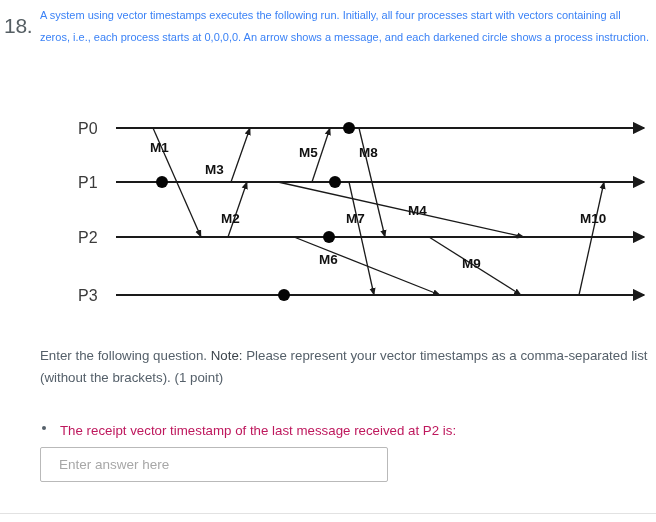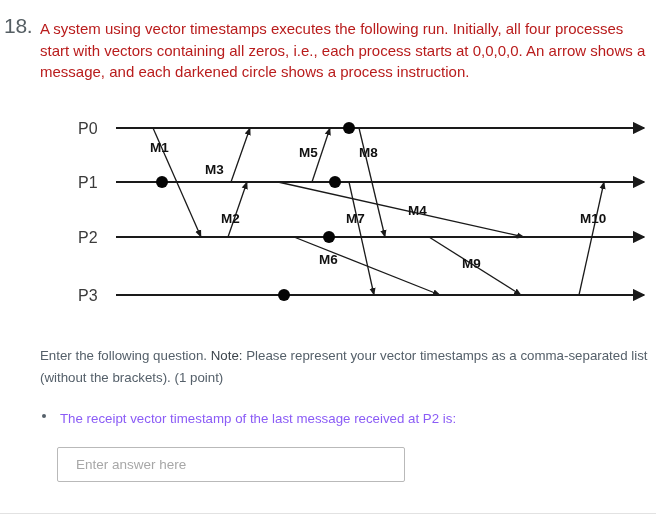--- a/index.html
+++ b/index.html
@@ -26,25 +26,25 @@
     position: absolute;
     left: 4px;
     top: 14px;
     font-size: 21px;
     color: #555e63;
     letter-spacing: -0.3px;
   }
   .qtext {
     position: absolute;
     left: 40px;
-    top: 18px;
+    top: 5px;
     width: 612px;
-    font-size: 15px;
+    font-size: 11px;
     line-height: 21.5px;
-    color: #b91c1c;
+    color: #3b82f6;
   }
   #diagram-wrap {
     position: absolute;
     left: 16px;
     top: 108px;
     width: 656px;
     height: 210px;
   }
   #diagram-svg {
     display: block;
@@ -58,25 +58,25 @@
     line-height: 21.5px;
     color: #55606a;
   }
   .answer-intro b {
     color: #3c444b;
     font-weight: normal;
   }
   .bullet-row {
     position: absolute;
     left: 40px;
-    top: 409px;
+    top: 421px;
     width: 600px;
     font-size: 13.3px;
     line-height: 20px;
-    color: #8b5cf6;
+    color: #be185d;
   }
   .bullet-dot {
     position: absolute;
     left: 2px;
     top: 5px;
     width: 4px;
     height: 4px;
     border-radius: 50%;
     background: #55606a;
   }
@@ -92,21 +92,20 @@
     height: 35px;
     box-sizing: border-box;
     border: 1px solid #b9b9b9;
     border-radius: 2px;
     background: #fff;
     font-family: "Liberation Sans", sans-serif;
     font-size: 13.5px;
     color: #55606a;
     padding: 0 18px;
     outline: none;
-    margin-left: 17px;
   }
   #answer-input::placeholder {
     color: #a7a7a7;
   }
   .bottom-rule {
     position: absolute;
     left: 0;
     top: 513px;
     width: 656px;
     height: 1px;

